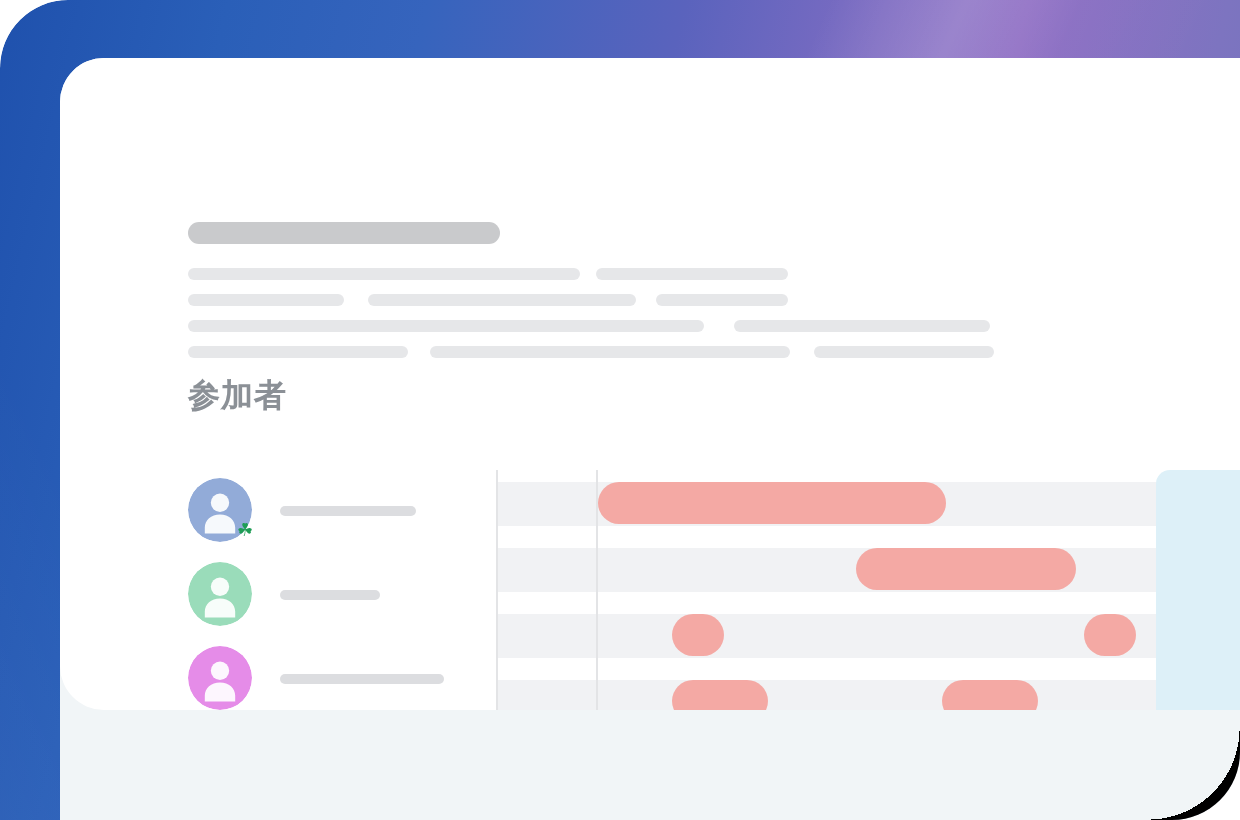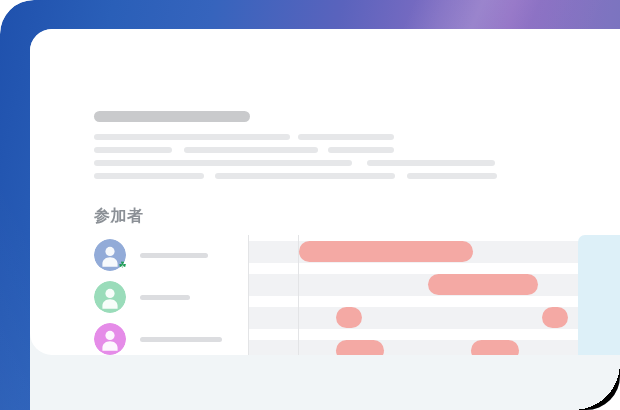--- a/index.html
+++ b/index.html
@@ -96,21 +96,21 @@
     background: #c9cacc;
     height: 11px;
     border-radius: 6px;
   }
   .sk.line { height: 6px; background: #e6e7e9; }
 
   
   .section-heading {
     position: absolute;
     left: 64px;
-    top: 179px;
+    top: 162px;
     font-size: 16px;
     font-weight: bold;
     color: #8b9096;
     letter-spacing: 0.5px;
     line-height: 1;
     white-space: nowrap;
   }
 
   
   .participants {

